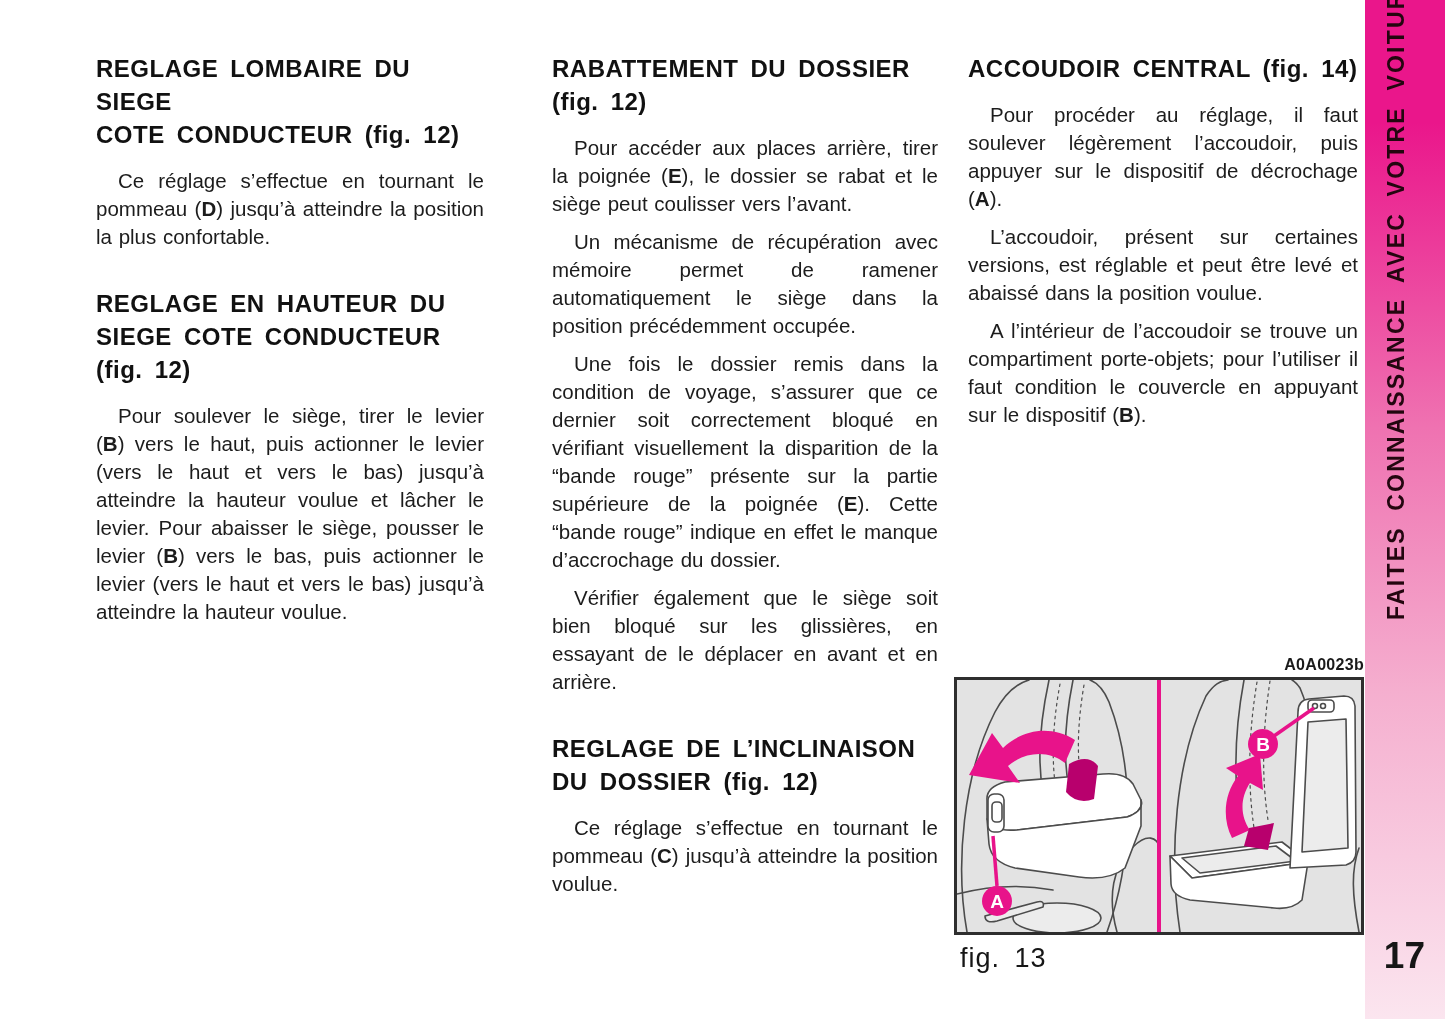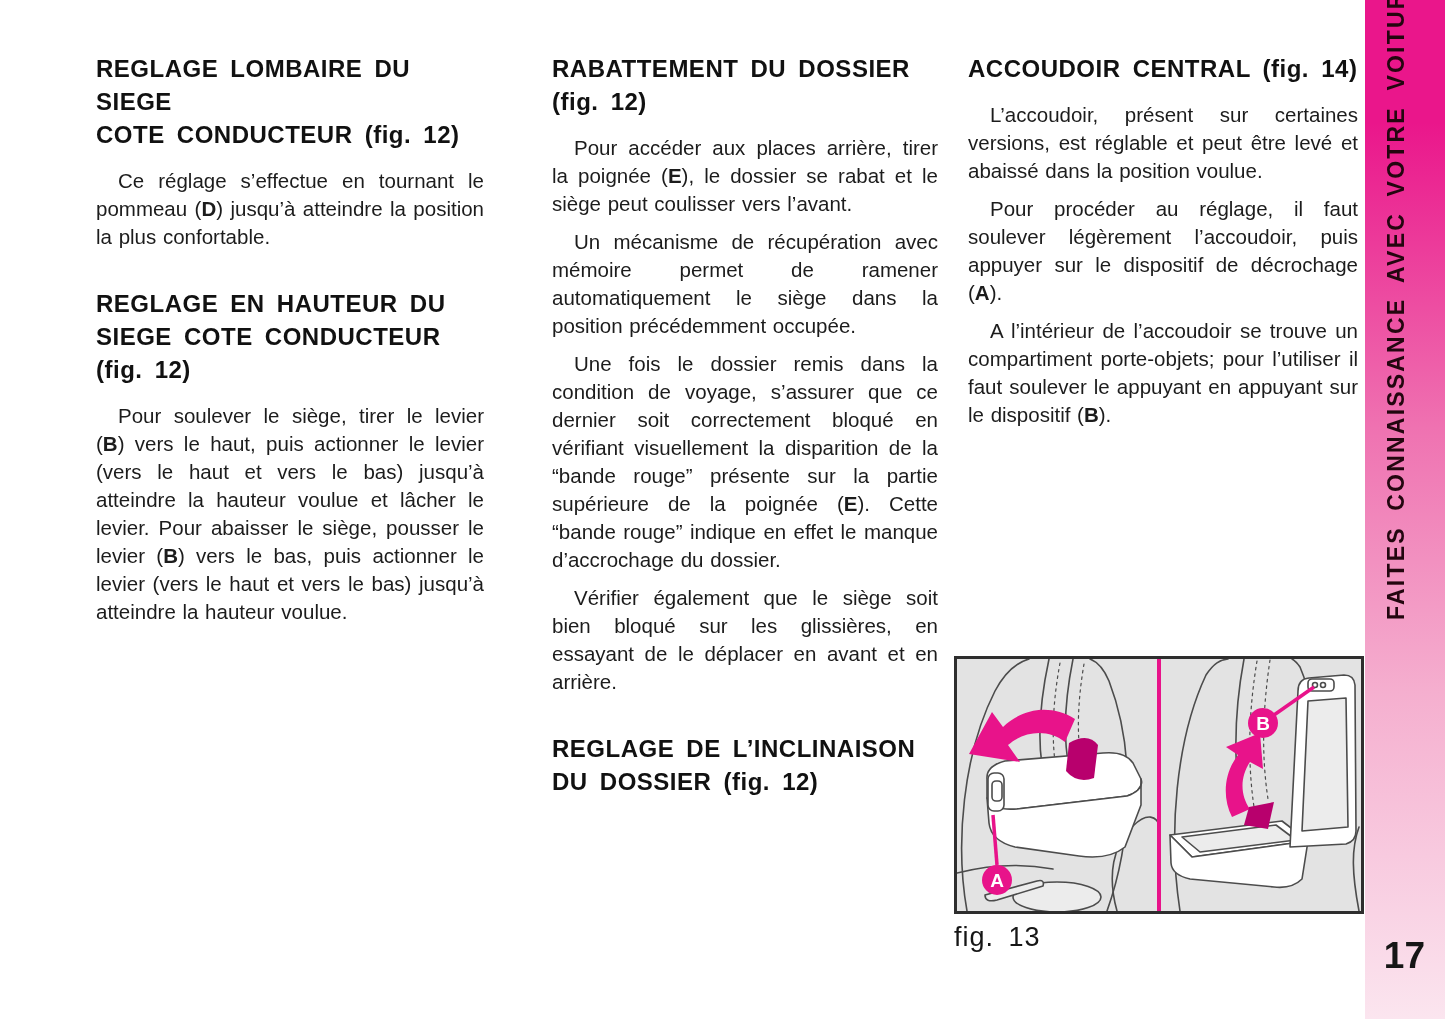--- a/index.html
+++ b/index.html
@@ -43,21 +43,21 @@
     text-align:right;font-size:16px;font-weight:bold;
     letter-spacing:.3px;margin-bottom:3px;color:#1a1a1a;
   }
   .fig-box{
     width:410px;height:258px;
     border:3px solid #2e2e2e;
     background:var(--figure-bg);
   }
   .fig-box svg{display:block;width:100%;height:100%;}
   .fig-caption{
-    font-size:27px;margin-top:8px;
+    font-size:27px;margin-top:8px;margin-left:6px;
     letter-spacing:1px;word-spacing:6px;color:#161616;
   }
   .ln{fill:none;stroke:#4c4c4c;stroke-width:1.6;stroke-linecap:round;stroke-linejoin:round;}
   .dash{stroke-dasharray:2.5 4;stroke-width:1.2;}
   .fill-w{fill:#fff;}
   .fill-g{fill:#ececec;}
   .mag{fill:var(--accent);}
   .magd{fill:var(--accent-dark);}
   .magln{stroke:var(--accent);stroke-width:3.5;fill:none;}
   .lbl{fill:#fff;font-family:"Liberation Sans",sans-serif;font-weight:bold;font-size:19px;text-anchor:middle;}
@@ -100,30 +100,32 @@
 
   <div class="col col2">
     <h2 class="hd">RABATTEMENT DU DOSSIER
 (fig. 12)</h2>
     <p class="body-p"><span>Pour accéder aux places arrière, tirer la poignée (</span><span class="b">E</span><span>), le dossier se rabat et le siège peut coulisser vers l’avant.</span></p>
     <p class="body-p"><span>Un mécanisme de récupération avec mémoire permet de ramener automatiquement le siège dans la position précédemment occupée.</span></p>
     <p class="body-p"><span>Une fois le dossier remis dans la condition de voyage, s’assurer que ce dernier soit correctement bloqué en vérifiant visuellement la disparition de la “bande rouge” présente sur la partie supérieure de la poignée (</span><span class="b">E</span><span>). Cette “bande rouge” indique en effet le manque d’accrochage du dossier.</span></p>
     <p class="body-p"><span>Vérifier également que le siège soit bien bloqué sur les glissières, en essayant de le déplacer en avant et en arrière.</span></p>
     <h2 class="hd">REGLAGE DE L’INCLINAISON
 DU DOSSIER (fig. 12)</h2>
+    <p class="body-p"><span>Ce réglage s’effectue en tournant le pommeau (</span><span class="b">C</span><span>) jusqu’à atteindre la position voulue.</span></p>
   </div>
 
   <div class="col col3">
     <h2 class="hd">ACCOUDOIR CENTRAL (fig. 14)</h2>
+    <p class="body-p"><span>Pour procéder au réglage, il faut soulever légèrement l’accoudoir, puis appuyer sur le dispositif de décrochage (</span><span class="b">A</span><span>).</span></p>
     <p class="body-p"><span>L’accoudoir, présent sur certaines versions, est réglable et peut être levé et abaissé dans la position voulue.</span></p>
-    <p class="body-p"><span>Pour procéder au réglage, il faut soulever légèrement l’accoudoir, puis appuyer sur le dispositif de décrochage (</span><span class="b">A</span><span>).</span></p>
-    <p class="body-p"><span>A l’intérieur de l’accoudoir se trouve un compartiment porte-objets; pour l’utiliser il faut soulever le appuyant en appuyant sur le dispositif (</span><span class="b">B</span><span>).</span></p>
+    <p class="body-p"><span>A l’intérieur de l’accoudoir se trouve un compartiment porte-objets; pour l’utiliser il faut condition le couvercle en appuyant sur le dispositif (</span><span class="b">B</span><span>).</span></p>
   </div>
 
   <div class="figure">
+    <div class="fig-code">A0A0023b</div>
     <div class="fig-box">
       <svg viewBox="0 0 404 252" preserveAspectRatio="none">
 
         <g>
           <path class="ln" d="M10,252 C-2,185 6,95 38,32 C47,15 58,4 72,0"></path>
           <path class="ln" d="M150,252 C174,185 180,95 152,22 C147,10 141,3 133,0"></path>
           <path class="ln" d="M92,0 C83,42 80,80 86,112"></path>
           <path class="ln" d="M116,0 C108,40 106,78 112,108"></path>
           <path class="ln dash" d="M103,4 C96,42 94,78 99,110"></path>
           <path class="ln dash" d="M127,5 C121,40 119,76 125,106"></path>

